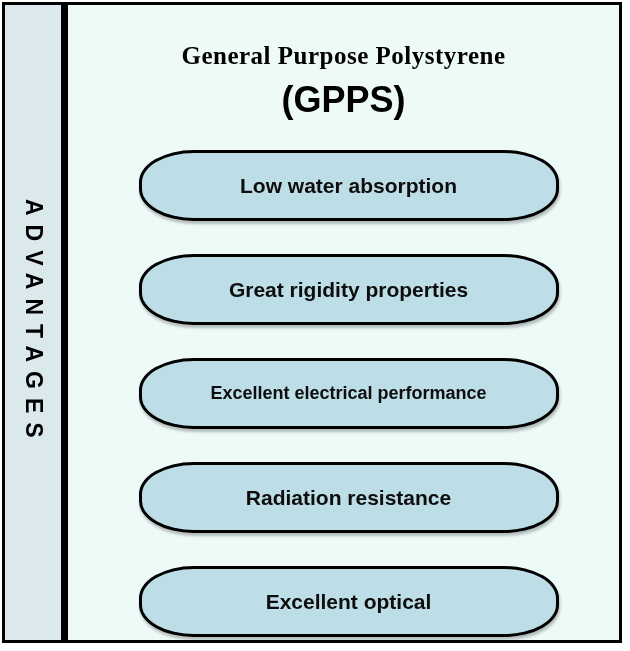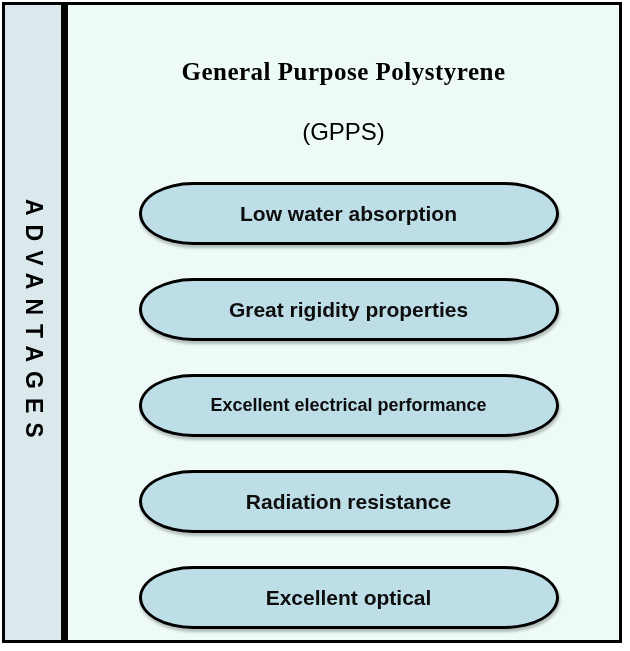--- a/index.html
+++ b/index.html
@@ -45,47 +45,47 @@
     letter-spacing: 9px;
     color: var(--line);
     white-space: nowrap;
   }
   .main {
     flex: 1 1 auto;
     background: var(--main-bg);
     text-align: center;
   }
   .title {
-    margin: 16px;
+    margin: 0;
     padding-top: 36px;
     font-family: "Liberation Serif", serif;
     font-size: 25px;
     line-height: 30px;
     font-weight: bold;
     letter-spacing: 0.5px;
     color: var(--line);
   }
   .subtitle {
     margin: 0;
     padding-top: 13px;
-    font-size: 24px;
+    font-size: 36px;
     line-height: 31px;
-    font-weight: normal;
+    font-weight: bold;
     color: var(--line);
   }
   .pills {
     width: 420px;
     margin: 35px auto 0;
     transform: translateX(5px);
     display: flex;
     flex-direction: column;
     gap: 33px;
   }
   .pill {
-    height: 63px;
+    height: 71px;
     background: var(--pill-bg);
     border: 3px solid var(--line);
     border-radius: 55px / 32px;
     box-shadow: 1px 3px 3px rgba(0,0,0,0.25);
     display: flex;
     align-items: center;
     justify-content: center;
     font-size: 21px;
     font-weight: bold;
     color: var(--text);

